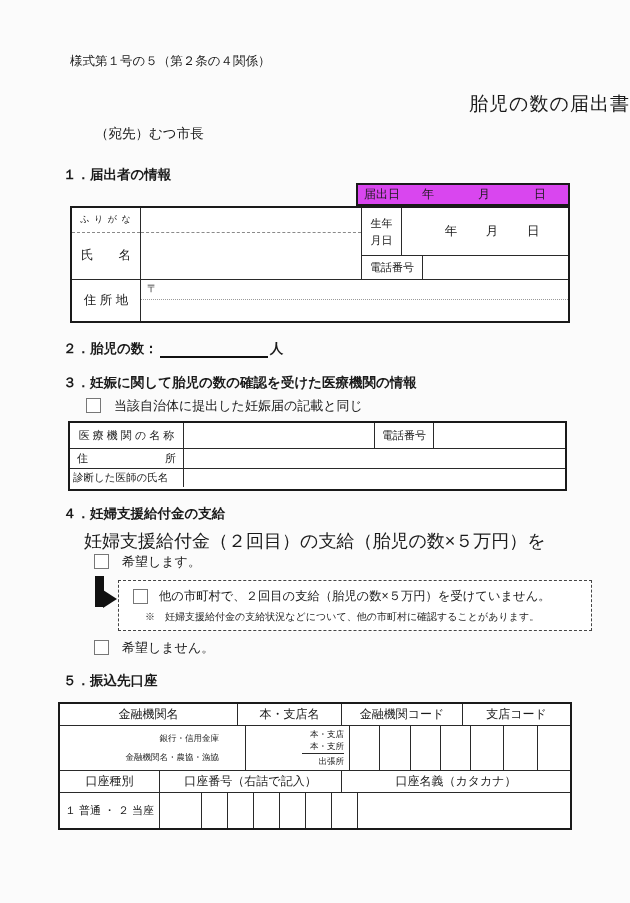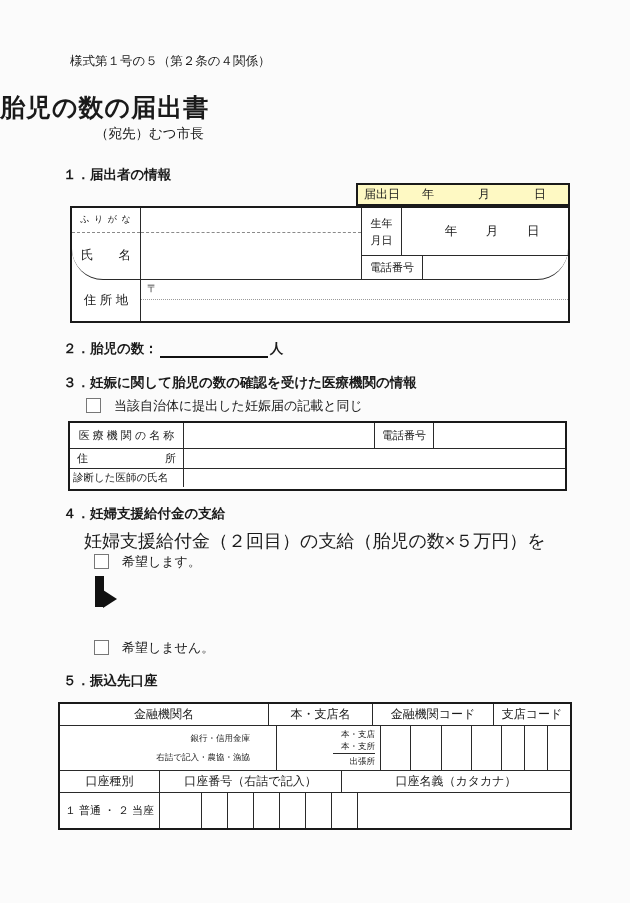--- a/index.html
+++ b/index.html
@@ -1,40 +1,40 @@
 <!DOCTYPE html>
 <html><head>
 <meta charset="utf-8">
 <style>
   html,body{margin:0;padding:0;}
   body{background:#e8e8e8;font-family:"Liberation Sans",sans-serif;color:#1a1a1a;}
   .page{position:relative;width:630px;height:903px;background:#fbfbfb;margin:0 auto;overflow:hidden;
         font-size:12.5px;line-height:1.25;}
   .serif{font-family:"Liberation Serif",serif;}
   .abs{position:absolute;}
-  .title{width:100%;text-align:left;font-size:25px;font-weight:bold;letter-spacing:1px;}
+  .title{width:100%;text-align:right;font-size:19px;font-weight:normal;letter-spacing:1px;}
   .h{font-size:13.5px;font-weight:bold;}
   .cb{display:inline-block;width:13px;height:13px;border:1.5px solid #777;background:#fff;
       vertical-align:middle;flex:none;}
   .cbrow{display:flex;gap:13px;font-size:13px;}
   
   .tbl{position:absolute;border:2px solid #1a1a1a;box-sizing:border-box;background:#fff;}
   .row{display:flex;box-sizing:border-box;}
   .cell{box-sizing:border-box;position:relative;}
   .br{border-right:1px solid #2a2a2a;}
   .vc{display:flex;align-items:center;}
   .cc{display:flex;align-items:center;justify-content:center;text-align:center;}
   
   .t1-datebox{position:absolute;left:286px;top:0;width:214px;height:23px;border:2px solid #1a1a1a;
-      box-sizing:border-box;background:#fef9c3;display:flex;align-items:center;font-size:12px;}
+      box-sizing:border-box;background:#d946ef;display:flex;align-items:center;font-size:12px;}
   .t1-datebox .lbl{padding-left:6px;flex:none;}
   .t1-datebox .ymd{flex:1;text-align:center;}
   .t1-main{position:absolute;left:0;top:23px;width:500px;height:117px;border:2px solid #1a1a1a;
       box-sizing:border-box;background:#fff;display:flex;flex-direction:column;}
-  .t1-top{height:71px;border-bottom:1px solid #2a2a2a;display:flex;border-radius:31px;}
+  .t1-top{height:71px;border-bottom:1px solid #2a2a2a;display:flex;}
   .t1-bot{flex:1;display:flex;}
   .colA{width:68px;border-right:1px solid #2a2a2a;display:flex;flex-direction:column;}
   .colB{width:220px;border-right:1px solid #2a2a2a;display:flex;flex-direction:column;}
   .dashed-b{border-bottom:1px dashed #8a8a8a;}
   .dotted-b{border-bottom:1px dotted #9a9a9a;}
   .t1-furigana{height:25px;font-size:9px;justify-content:center;}
   .t1-right{flex:1;display:flex;flex-direction:column;}
   .t1-birthrow{height:47px;border-bottom:1px solid #2a2a2a;display:flex;}
   .t1-phonerow{flex:1;display:flex;}
   .t1-birthlbl{width:40px;border-right:1px solid #2a2a2a;font-size:11px;line-height:1.5;}
@@ -57,21 +57,21 @@
   .dashbox{position:absolute;left:118px;top:580px;width:474px;height:51px;border:1px dashed #444;
       box-sizing:border-box;background:#fff;}
   .dashbox .l1{position:absolute;left:14px;top:8px;display:flex;align-items:center;gap:11px;font-size:12.3px;}
   .dashbox .l2{position:absolute;left:26px;top:30px;font-size:10px;color:#222;}
   .blank-line{display:inline-block;width:108px;height:13px;border-bottom:2px solid #111;margin:0 2px;}
   
   .t3 .hr1{height:22px;border-bottom:1px solid #2a2a2a;font-size:12px;}
   .t3 .r2{height:45px;border-bottom:1px solid #2a2a2a;}
   .t3 .hr2{height:22px;border-bottom:1px solid #2a2a2a;font-size:12px;}
   .t3 .r4{height:33px;gap:16px;}
-  .t3 .c1{width:209px;}
+  .t3 .c1{width:178px;}
   .t3 .c2{width:104px;}
   .t3 .c3{width:121px;}
   .t3 .c4{flex:1;}
   .t3 .d1{width:100px;}
   .t3 .d2{width:182px;}
   .smalltxt{font-size:8.5px;color:#222;}
   .banktypes{flex-direction:column;justify-content:space-around;align-items:flex-end;
       padding:3px 26px 3px 0;display:flex;margin-left:8px;}
   .branchtypes{flex-direction:column;align-items:flex-end;justify-content:center;
       padding-right:5px;display:flex;gap:1px;}
@@ -179,39 +179,46 @@
   <div class="abs cbrow" style="left:94px;top:554px;">
     <span class="cb"></span>
     <span>希望します。</span>
   </div>
 
   <div class="abs" style="left:95px;top:576px;width:26px;height:40px;">
     <div class="arrow-bar"></div>
     <div class="arrow-head"></div>
   </div>
 
+  <div class="dashbox">
+    <div class="l1">
+      <span class="cb"></span>
+      <span>他の市町村で、２回目の支給（胎児の数×５万円）を受けていません。</span>
+    </div>
+    <div class="l2">※　妊婦支援給付金の支給状況などについて、他の市町村に確認することがあります。</div>
+  </div>
 
   <div class="abs cbrow" style="left:94px;top:640px;">
     <span class="cb"></span>
     <span>希望しません。</span>
   </div>
 
   <div class="abs h" style="left:63px;top:673px;">５．振込先口座</div>
 
   <div class="tbl t3" style="left:58px;top:702px;width:514px;height:128px;display:flex;flex-direction:column;">
     <div class="row hr1">
       <div class="cell cc br c1">金融機関名</div>
       <div class="cell cc br c2">本・支店名</div>
       <div class="cell cc br c3">金融機関コード</div>
       <div class="cell cc c4">支店コード</div>
     </div>
     <div class="row r2">
       <div class="cell br c1 banktypes smalltxt">
         <span>銀行・信用金庫</span>
-        <span>右詰で記入・農協・漁協</span>
+        <span>金融機関名・農協・漁協</span>
       </div>
       <div class="cell br c2 branchtypes smalltxt">
         <span>本・支店</span>
         <span>本・支所</span>
         <span class="branch-line"></span>
         <span>出張所</span>
       </div>
       <div class="cell br c3 codecells">
         <div></div>
         <div></div>

